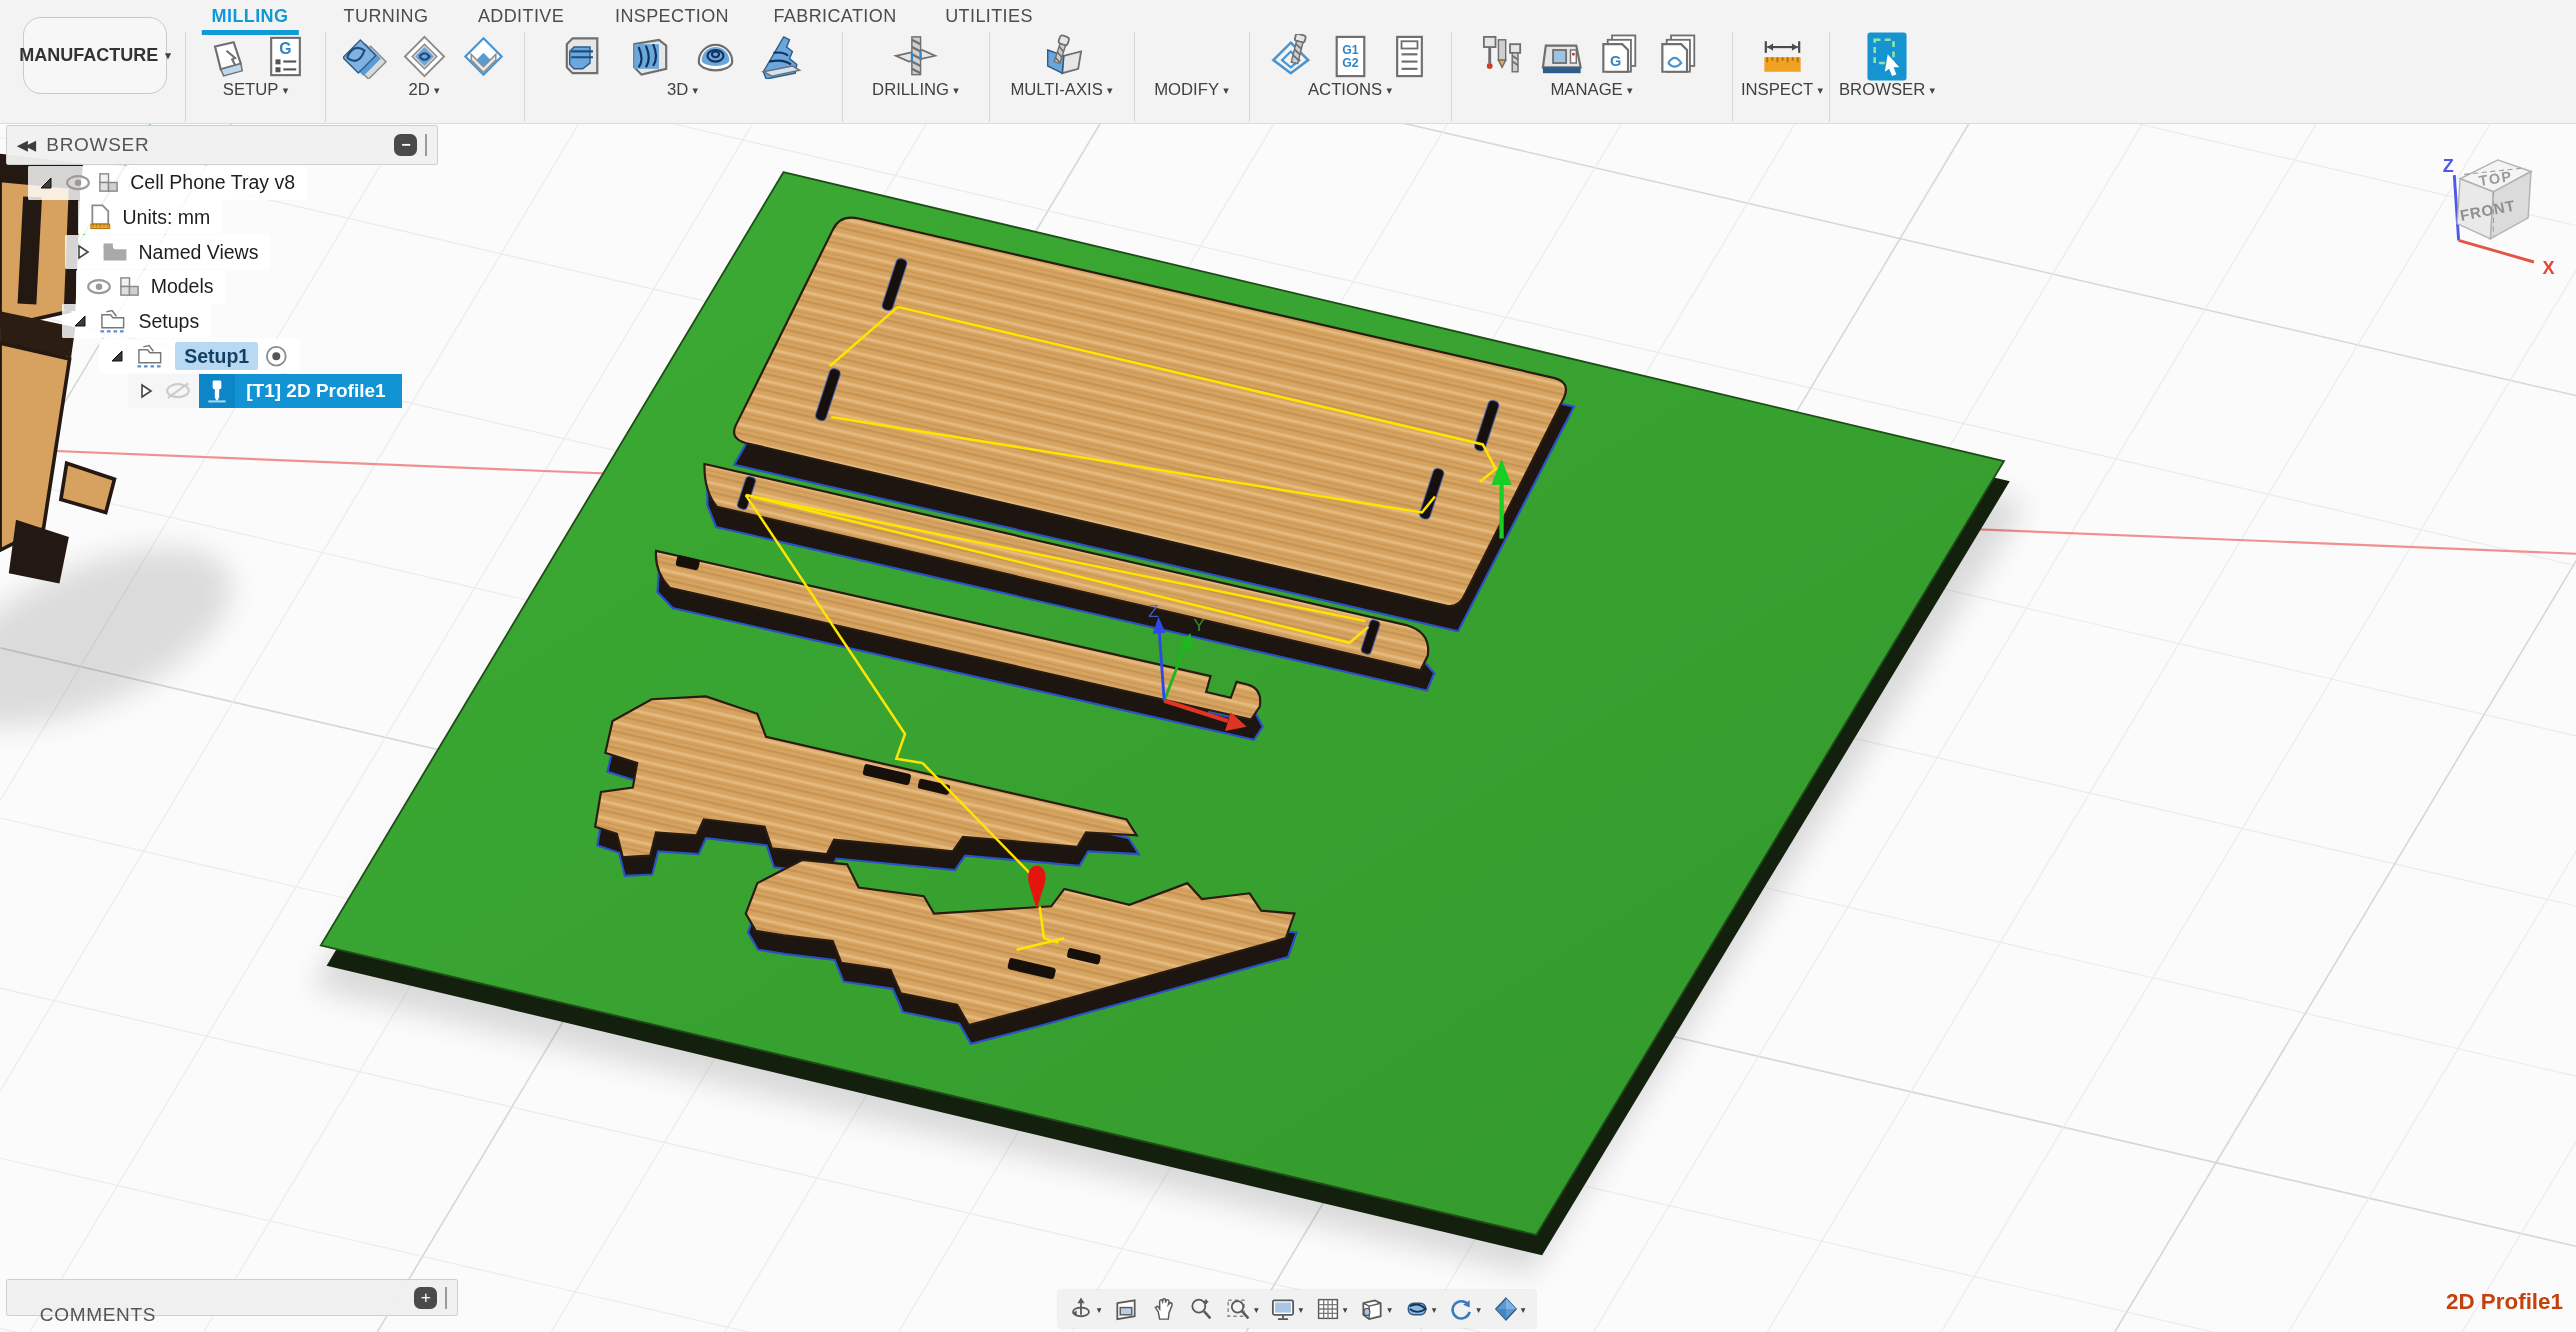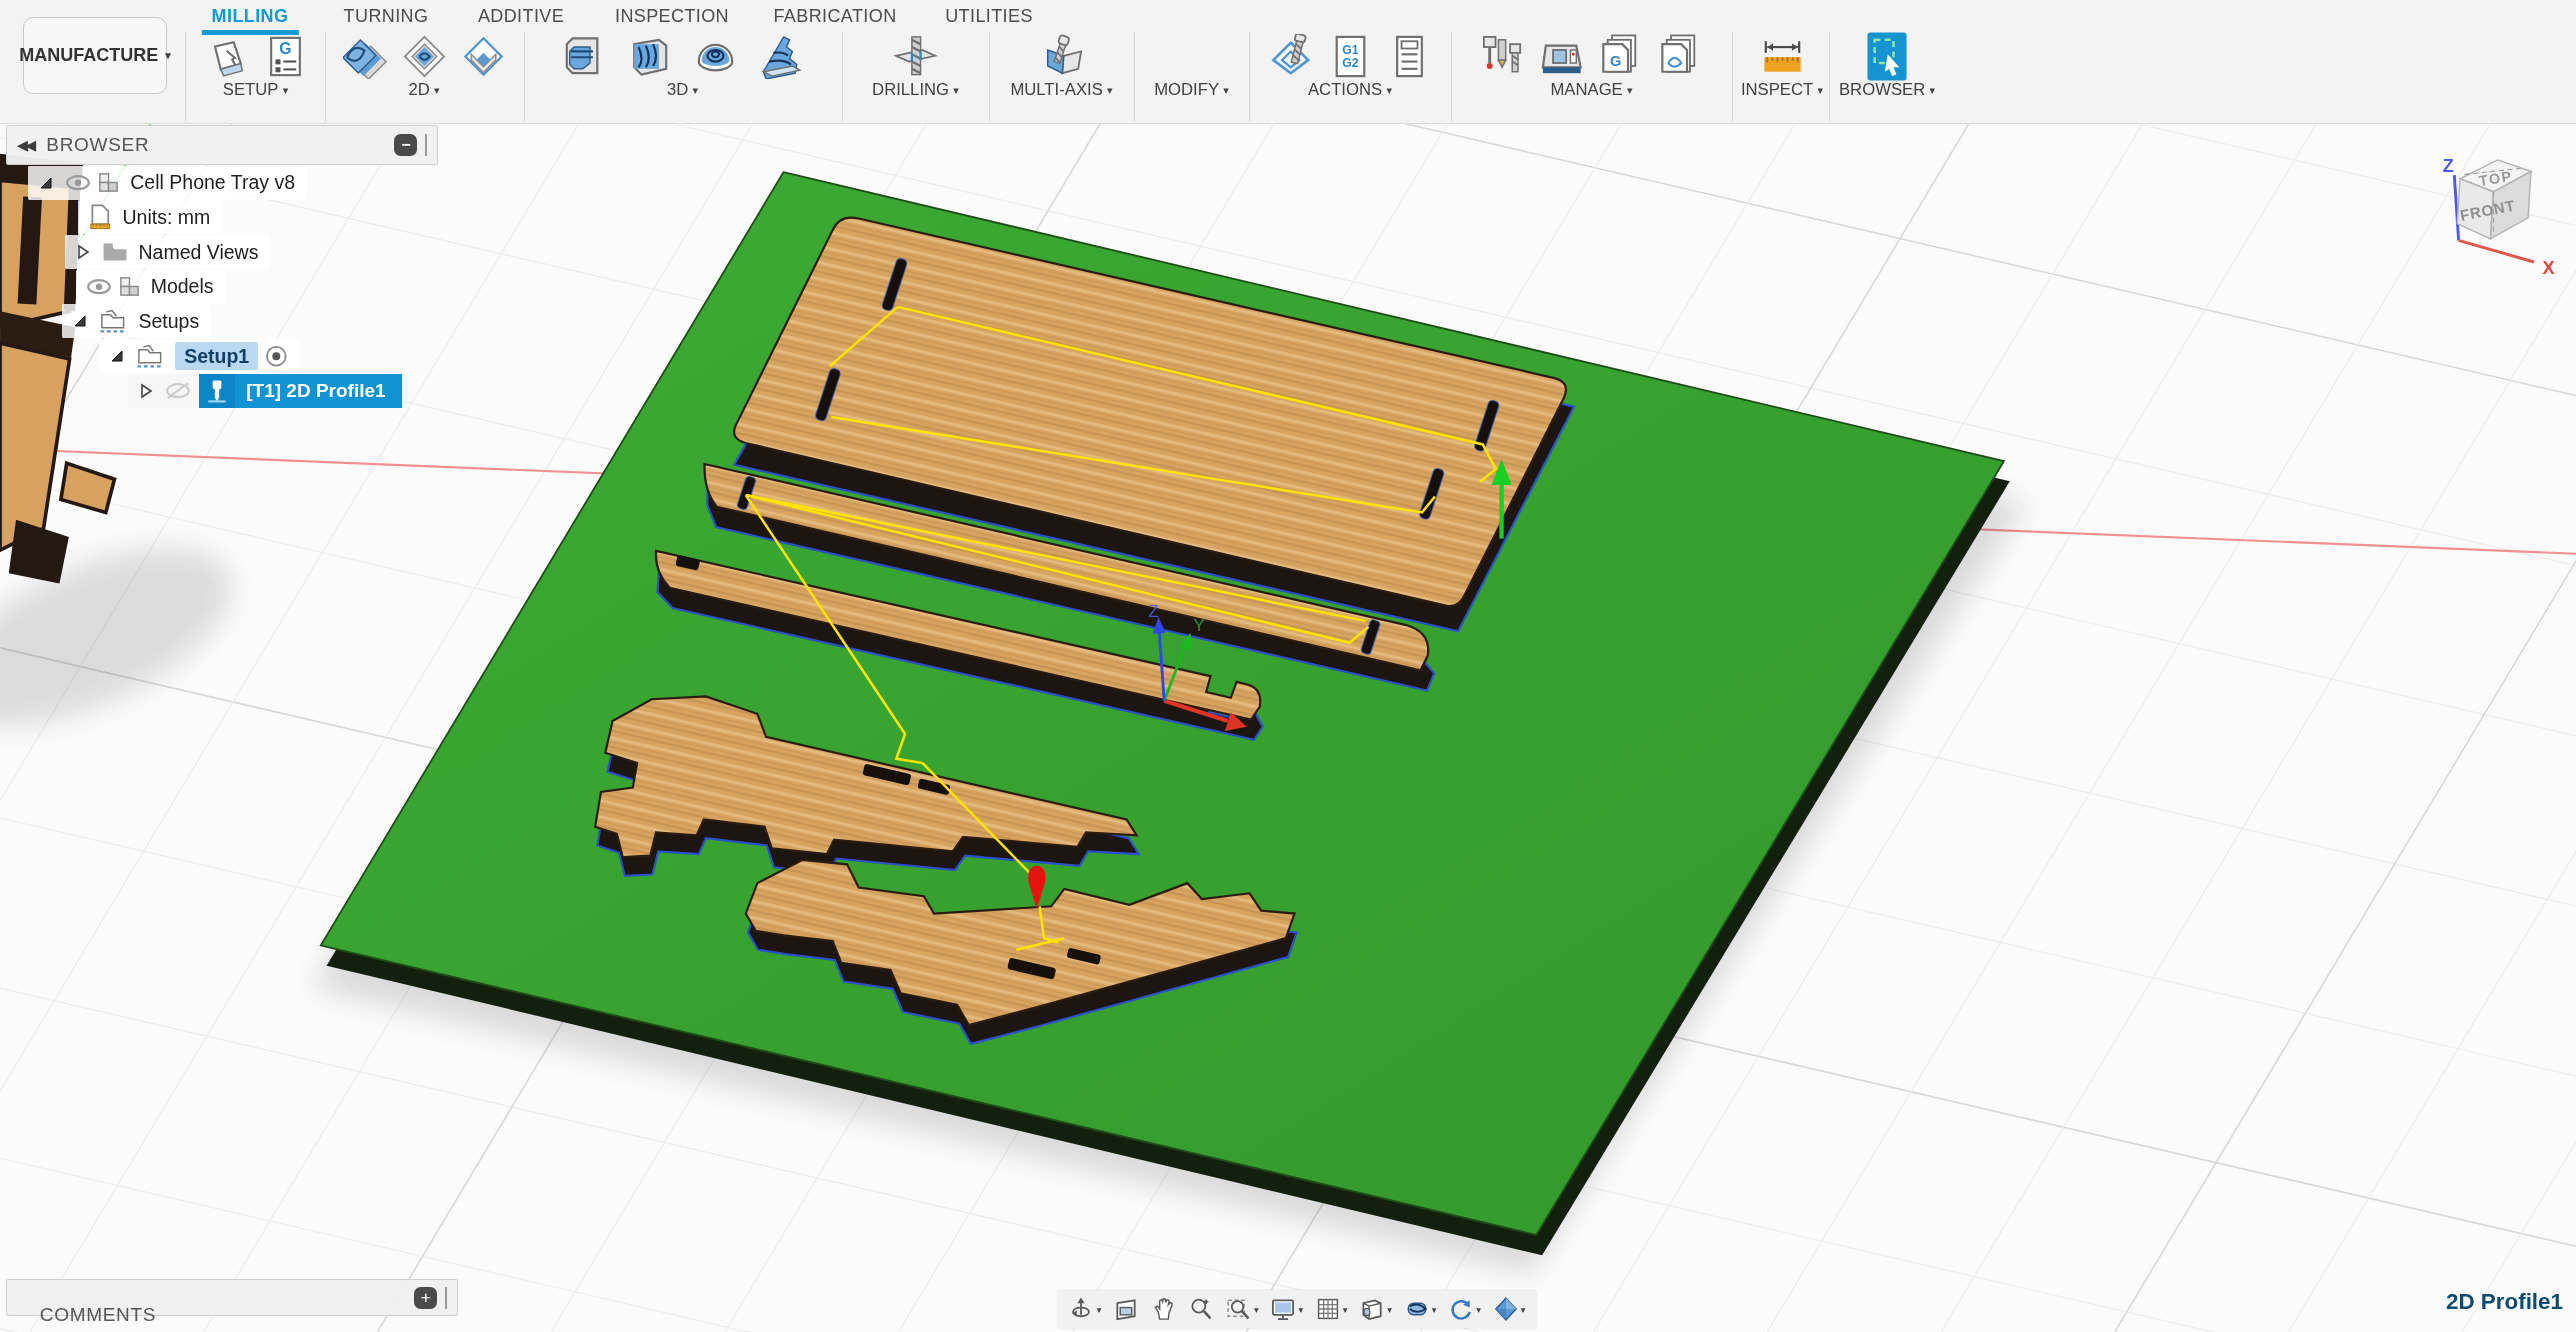--- a/index.html
+++ b/index.html
@@ -3,21 +3,21 @@
 <meta charset="utf-8">
 <style>
   html,body{margin:0;padding:0;}
   body{width:2576px;height:1332px;position:relative;overflow:hidden;
        background:#fafafa;font-family:"Liberation Sans",sans-serif;
        -webkit-font-smoothing:antialiased;}
   
   .toolbar{position:absolute;left:0;top:0;width:2576px;height:123px;
            background:#f3f3f3;border-bottom:1.4px solid #dcdcdc;z-index:40;}
   .ws-btn{position:absolute;left:23px;top:17.4px;width:142px;height:75px;
-          background:#f7f7f7;border:1.4px solid #c9c9c9;border-radius:10px;
+          background:#f7f7f7;border:1.4px solid #c9c9c9;border-radius:18px;
           display:flex;align-items:center;justify-content:center;gap:7.2px;
           font-size:18px;font-weight:bold;color:#333;cursor:pointer;}
   .tab{position:absolute;top:4.3px;transform:translateX(-50%);font-size:18px;
        color:#4c4c4c;letter-spacing:0.4px;font-weight:400;padding:1.4px 5.8px;cursor:pointer;}
   .tab.active{color:#0f9ad6;font-weight:bold;}
   .tab.active::after{content:"";position:absolute;left:-4.3px;right:-4.3px;top:26px;height:5px;background:#0f9ad6;}
   .group{position:absolute;top:32px;height:90px;border-right:1.4px solid #d6d6d6;
          display:flex;flex-direction:column;align-items:center;justify-content:space-between;}
   .group.first{border-left:1.4px solid #d6d6d6;}
   .gicons{display:flex;align-items:center;justify-content:center;gap:13px;height:61px;}
@@ -49,21 +49,21 @@
   .comments .title{font-size:19px;color:#555;letter-spacing:0.7px;margin-left:23px;flex:1;margin-top:34px;}
   .c-add{width:23px;height:22px;background:#4a4a4a;border-radius:6.5px;color:#fff;display:flex;
          align-items:center;justify-content:center;font-size:17.4px;cursor:pointer;}
   
   .nav{position:absolute;left:1058px;top:1290px;width:478px;height:38px;z-index:30;
        background:rgba(241,241,241,.97);border-radius:2.9px;box-shadow:0 0 2.2px rgba(0,0,0,.15);
        display:flex;align-items:center;justify-content:center;gap:5.8px;}
   .nav .nitem{display:flex;align-items:center;gap:2.2px;cursor:pointer;padding:0 2.9px;}
   .nav .ncaret{font-size:9.4px;color:#444;}
   
-  .status{position:absolute;right:13px;top:1289px;font-size:22.4px;font-weight:bold;color:#0c4a6e;z-index:30;}
+  .status{position:absolute;right:13px;top:1289px;font-size:22.4px;font-weight:bold;color:#c2410c;z-index:30;}
   svg{display:block;}
   .scene{position:absolute;left:0;top:123px;z-index:1;}
 </style>
 </head>
 <body>
 
 <svg class="scene" width="2576" height="1209" viewBox="0 170 3558 1670">
   <defs>
     <pattern id="wood" width="90" height="22" patternUnits="userSpaceOnUse" patternTransform="rotate(13)">
       <rect width="90" height="22" fill="#d6a360"></rect>

